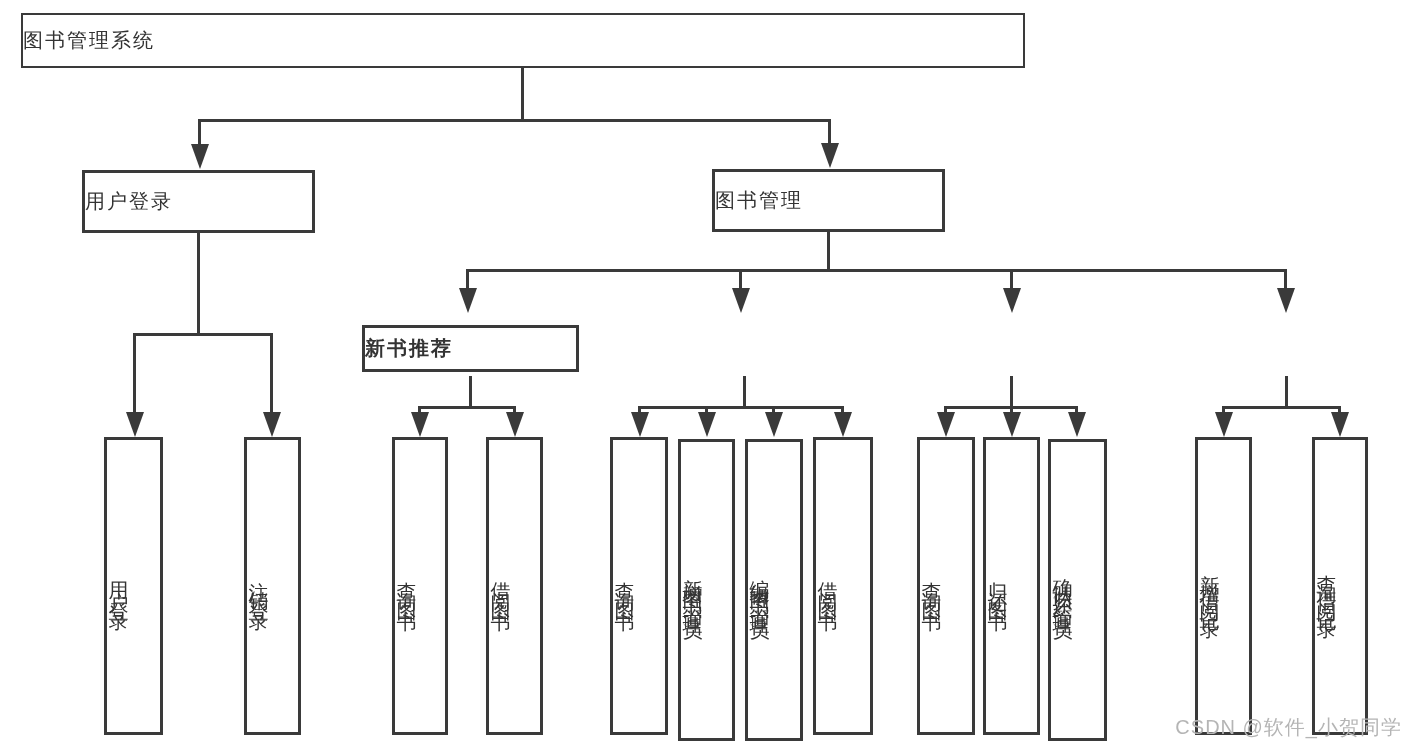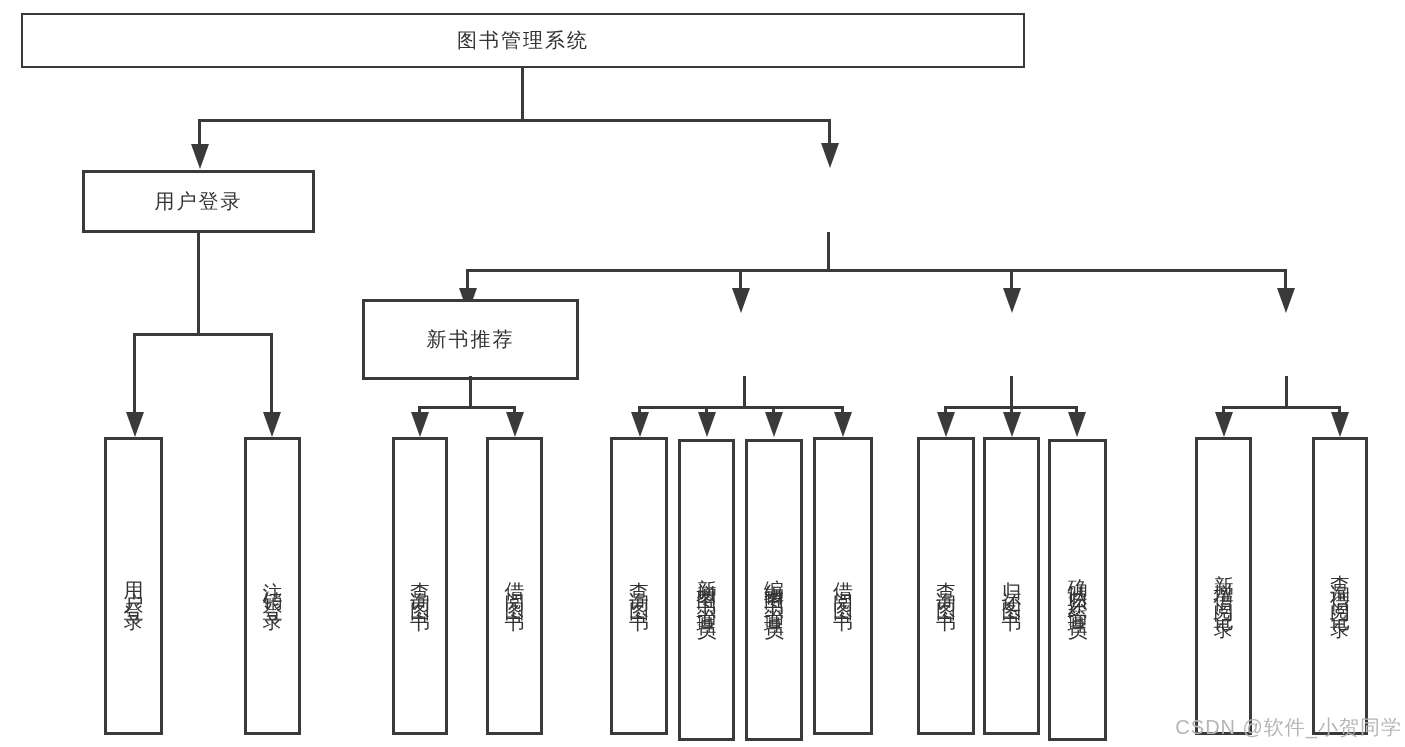--- a/index.html
+++ b/index.html
@@ -11,21 +11,21 @@
     overflow:hidden;
   }
   
   .box{
     position:absolute;
     box-sizing:border-box;
     background:#ffffff;
     border:3px solid #3a3a3a;
     display:flex;
     align-items:center;
-    justify-content:center;
+    justify-content:flex-start;
   }
   .box.thin{border-width:2px;}
   .box-h span{
     font-size:20px;
     letter-spacing:2px;
     color:#333333;
     white-space:nowrap;
   }
   .box-v span{
     writing-mode:vertical-rl;
@@ -72,40 +72,43 @@
   <div class="vline" style="left:521px;top:68px;height:53px;"></div>
   <div class="hline" style="left:198px;top:119px;width:633px;"></div>
   <div class="vline" style="left:198px;top:119px;height:26px;"></div>
   <div class="arrowhead" style="left:191px;top:144px;"></div>
   <div class="vline" style="left:828px;top:119px;height:26px;"></div>
   <div class="arrowhead" style="left:821px;top:143px;"></div>
 
   <div class="box box-h" style="left:82px;top:170px;width:233px;height:63px;">
     <span>用户登录</span>
   </div>
+  <div class="box box-h" style="left:712px;top:169px;width:233px;height:63px;">
+    <span>图书管理</span>
+  </div>
 
   <div class="vline" style="left:197px;top:233px;height:103px;"></div>
   <div class="hline" style="left:133px;top:333px;width:140px;"></div>
   <div class="vline" style="left:133px;top:333px;height:80px;"></div>
   <div class="arrowhead" style="left:126px;top:412px;"></div>
   <div class="vline" style="left:270px;top:333px;height:80px;"></div>
   <div class="arrowhead" style="left:263px;top:412px;"></div>
 
   <div class="vline" style="left:827px;top:232px;height:40px;"></div>
   <div class="hline" style="left:466px;top:269px;width:821px;"></div>
   <div class="vline" style="left:466px;top:269px;height:21px;"></div>
   <div class="arrowhead" style="left:459px;top:288px;"></div>
   <div class="vline" style="left:739px;top:269px;height:21px;"></div>
   <div class="arrowhead" style="left:732px;top:288px;"></div>
   <div class="vline" style="left:1010px;top:269px;height:21px;"></div>
   <div class="arrowhead" style="left:1003px;top:288px;"></div>
   <div class="vline" style="left:1284px;top:269px;height:21px;"></div>
   <div class="arrowhead" style="left:1277px;top:288px;"></div>
 
-  <div class="box box-h" style="left:362px;top:299px;width:217px;height:81px;">
+  <div class="box box-h" style="left:362px;top:325px;width:217px;height:47px;font-weight:bold;">
     <span>新书推荐</span>
   </div>
 
   <div class="vline" style="left:469px;top:376px;height:33px;"></div>
   <div class="hline" style="left:418px;top:406px;width:98px;"></div>
   <div class="vline" style="left:418px;top:406px;height:8px;"></div>
   <div class="arrowhead" style="left:411px;top:412px;"></div>
   <div class="vline" style="left:513px;top:406px;height:8px;"></div>
   <div class="arrowhead" style="left:506px;top:412px;"></div>
 

